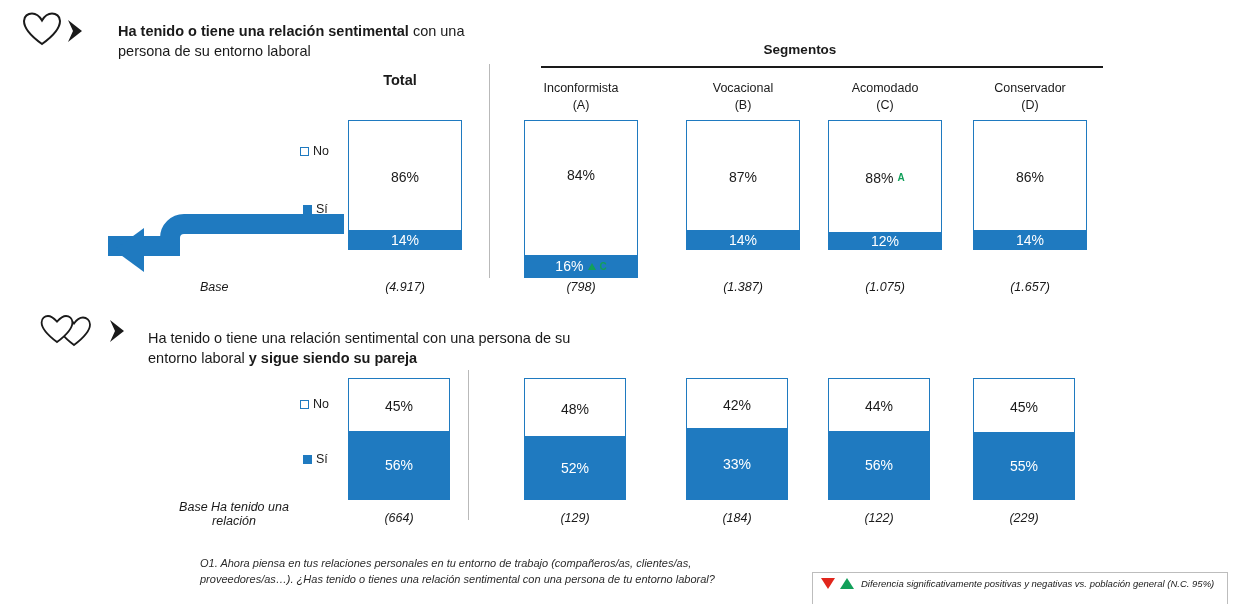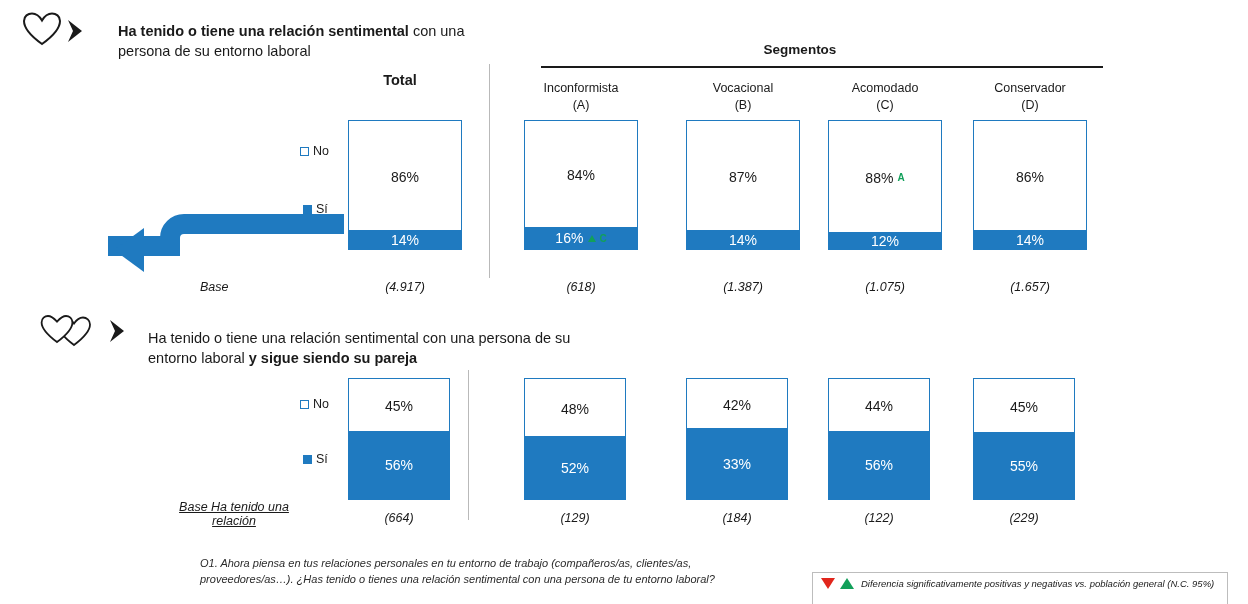--- a/index.html
+++ b/index.html
@@ -181,21 +181,21 @@
     <div class="seg-no" style="height:111px;">
         <span class="val">86%</span>
       </div>
     <div class="seg-si" style="height:19px;">
         <span class="val">14%</span>
       </div>
   </div>
 </div>
 
 <div class="bar-col" style="left:524px; top:120px;">
-  <div class="bar-box" style="width:114px;height:130px;">
+  <div class="bar-box" style="width:114px;height:158px;">
     <div class="seg-no" style="height:108px;">
         <span class="val">84%</span>
       </div>
     <div class="seg-si" style="height:22px;">
       <span class="val">16%</span>
       <span class="sig-tri"></span>
       <span class="sig-letter" style="color:#12a05a;margin-left:0;">C</span>
     </div>
   </div>
 </div>
@@ -229,21 +229,21 @@
         <span class="val">86%</span>
       </div>
     <div class="seg-si" style="height:19px;">
         <span class="val">14%</span>
       </div>
   </div>
 </div>
 
 <div class="abs base-lbl" style="left:200px; top:280px; width:100px;">Base</div>
 <div class="abs base-val" style="left:330px; top:280px;">(4.917)</div>
-<div class="abs base-val" style="left:506px; top:280px;">(618)</div>
+<div class="abs base-val" style="left:506px; top:280px;">(798)</div>
 <div class="abs base-val" style="left:668px; top:280px;">(1.387)</div>
 <div class="abs base-val" style="left:810px; top:280px;">(1.075)</div>
 <div class="abs base-val" style="left:955px; top:280px;">(1.657)</div>
 
 <div class="abs" id="big-arrow">
   <svg width="240" height="64" viewBox="0 0 240 64">
     <path d="M238 12 L238 30 L62 30 L62 16 L16 42 L62 62 L62 48 L238 48 Z" fill="#1f7ac0" opacity="0"></path>
     <path d="M236 10 h-160 a14 14 0 0 0 -14 14 v8 h-140" fill="none" stroke="#1f7ac0" stroke-width="20"></path>
     <path d="M36 14 L36 58 L6 36 Z" fill="#1f7ac0"></path>
   </svg>
@@ -320,21 +320,21 @@
   <div class="bar-box" style="width:102px;height:122px;">
     <div class="seg-no" style="height:55px;">
         <span class="val">45%</span>
       </div>
     <div class="seg-si" style="height:67px;">
         <span class="val">55%</span>
       </div>
   </div>
 </div>
 
-<div class="abs base-lbl" style="left:160px; top:500px; width:148px; text-align:center;text-decoration:underline;">Base Ha tenido una relación</div>
+<div class="abs base-lbl" style="left:160px; top:500px; width:148px; text-align:center;">Base Ha tenido una relación</div>
 <div class="abs base-val" style="left:324px; top:511px;">(664)</div>
 <div class="abs base-val" style="left:500px; top:511px;">(129)</div>
 <div class="abs base-val" style="left:662px; top:511px;">(184)</div>
 <div class="abs base-val" style="left:804px; top:511px;">(122)</div>
 <div class="abs base-val" style="left:949px; top:511px;">(229)</div>
 
 <div class="abs" id="footnote">
   <div>O1. Ahora piensa en tus relaciones personales en tu entorno de trabajo (compañeros/as, clientes/as,</div>
   <div>proveedores/as…). ¿Has tenido o tienes una relación sentimental con una persona de tu entorno laboral?</div>
 </div>

